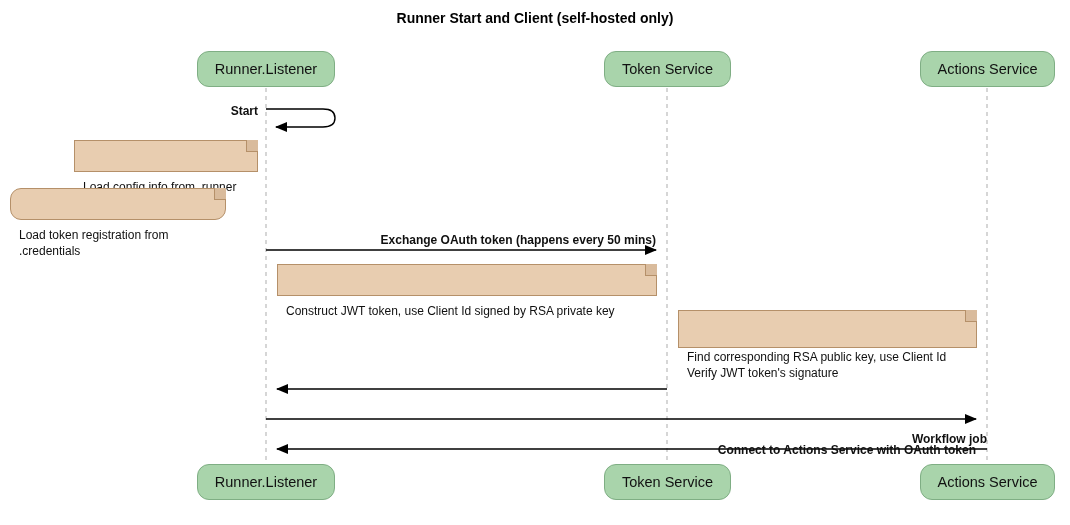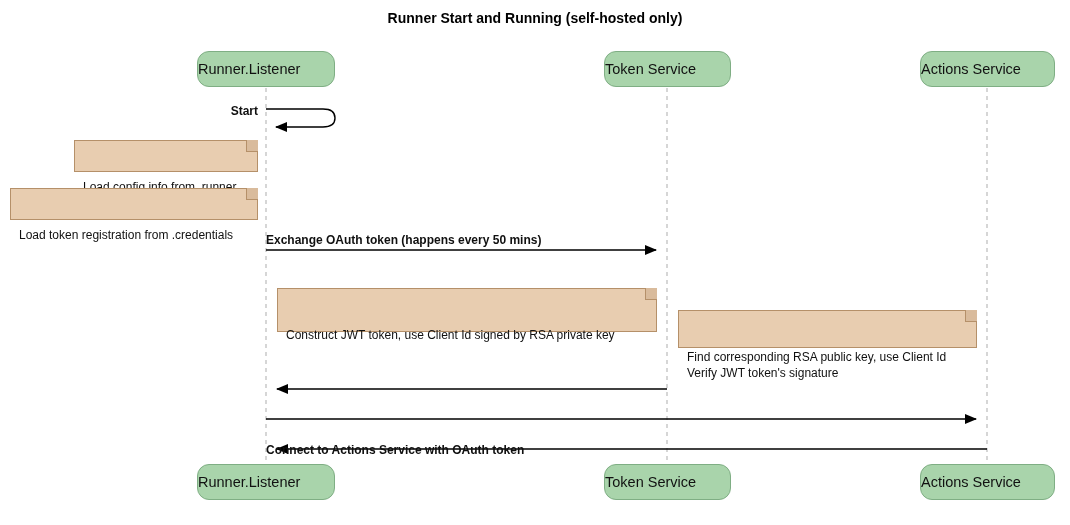--- a/index.html
+++ b/index.html
@@ -38,20 +38,21 @@
     letter-spacing: 0px;
   }
   .participant {
     position: absolute;
     box-sizing: border-box;
     background: #a9d4ab;
     border: 1px solid #7fae84;
     border-radius: 12px;
     display: flex;
     align-items: center;
+    justify-content: center;
     font-size: 14.5px;
     color: #111111;
     height: 36px;
     white-space: nowrap;
   }
   .note {
     position: absolute;
     box-sizing: border-box;
     background: #e8cdb0;
     border: 1px solid #b59069;
@@ -72,32 +73,32 @@
     border-bottom: 1px solid #b59069;
   }
   .msg-label {
     position: absolute;
     font-size: 12px;
     color: #101010;
     white-space: nowrap;
     font-weight: bold;
   }
   .msg-label.center {
-    text-align: left;
+    text-align: right;
   }
   .msg-label.right {
     text-align: right;
   }
 </style>
 </head>
 <body>
 
 <div id="diagram">
 
-  <div class="title">Runner Start and Running (self-hosted only)</div>
+  <div class="title">Runner Start and Client (self-hosted only)</div>
 
   <svg id="svg-layer" viewBox="0 0 1070 525">
     <defs>
       <marker id="arrow-right" markerWidth="12" markerHeight="10" refX="11" refY="5" orient="auto" markerUnits="userSpaceOnUse">
         <path d="M0,0 L12,5 L0,10 z" fill="#000000"></path>
       </marker>
       <marker id="arrow-left" markerWidth="12" markerHeight="10" refX="11" refY="5" orient="auto" markerUnits="userSpaceOnUse">
         <path d="M0,0 L12,5 L0,10 z" fill="#000000"></path>
       </marker>
     </defs>
@@ -149,32 +150,33 @@
     <span>Actions Service</span>
   </div>
 
   <div class="msg-label right" style="left:168px; top:104px; width:90px;">Start</div>
 
   <div class="msg-label center" style="left:266px; top:233px; width:390px;">Exchange OAuth token (happens every 50 mins)</div>
 
 
   <div class="msg-label center" style="left:266px; top:402px; width:710px;margin-top:41px;">Connect to Actions Service with OAuth token</div>
 
+  <div class="msg-label center" style="left:277px; top:432px; width:710px;">Workflow job</div>
 
   <div class="note" style="left:74px; top:140px; width:184px; height:32px;">
     <span class="fold"></span>
     <span>Load config info from .runner</span>
   </div>
 
-  <div class="note" style="left:10px; top:188px; width:248px; height:32px;">
+  <div class="note" style="left:10px; top:188px; width:216px; height:32px;border-radius:11px;">
     <span class="fold"></span>
     <span>Load token registration from .credentials</span>
   </div>
 
-  <div class="note" style="left:277px; top:264px; width:380px; height:44px;margin-top:24px;">
+  <div class="note" style="left:277px; top:264px; width:380px; height:32px;">
     <span class="fold"></span>
     <span>Construct JWT token, use Client Id signed by RSA private key</span>
   </div>
 
   <div class="note" style="left:678px; top:310px; width:299px; height:38px;">
     <span class="fold"></span>
     <span>Find corresponding RSA public key, use Client Id
 Verify JWT token's signature</span>
   </div>
 

